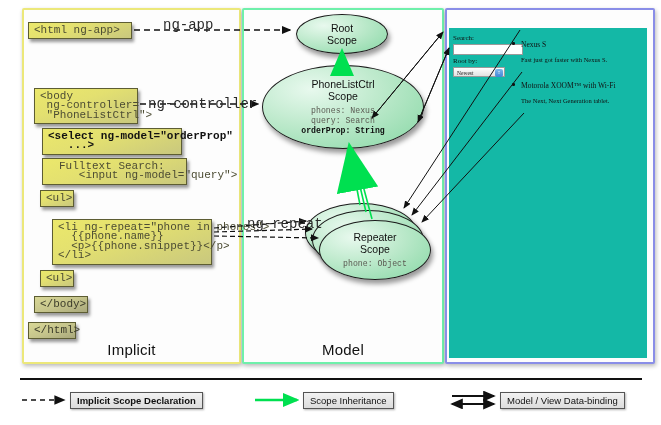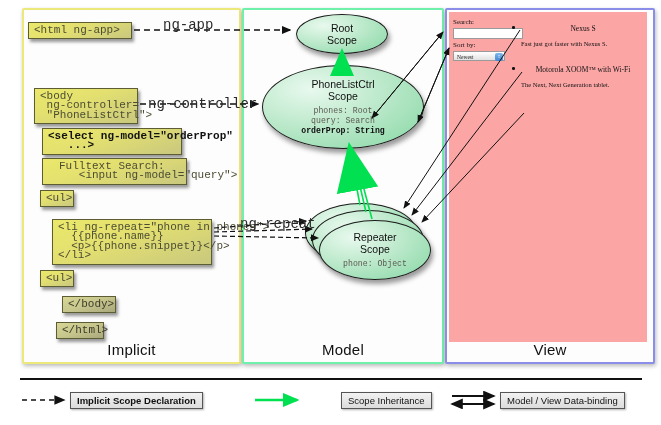--- a/index.html
+++ b/index.html
@@ -19,21 +19,21 @@
   
   .codebox{position:absolute;
            background:linear-gradient(160deg,#ebe86b 0%,#e3e070 40%,#c9c87e 100%);
            border:1px solid #5d5d33;
            box-shadow:2px 3px 3px rgba(0,0,0,.40);
            font-family:"Liberation Mono","DejaVu Sans Mono",monospace;
            font-size:11px;line-height:9.4px;color:#4c4c33;
            padding:3px 5px;white-space:pre;box-sizing:border-box;}
   .codebox.bold{font-weight:bold;color:#111;}
   .codebox.grey{background:linear-gradient(160deg,#d8d796 0%,#c6c58c 50%,#a9a87c 100%);
-                color:#3b3b2a;margin-left:28px;}
+                color:#3b3b2a;}
 
   #cb-html     {left:28px;  top:22px;  width:104px;}
   #cb-body     {left:34px;  top:88px;  width:104px;}
   #cb-select   {left:42px;  top:128px; width:140px;}
   #cb-search   {left:42px;  top:158px; width:145px;padding-left:16px;}
   #cb-ul1      {left:40px;  top:190px; width:34px;}
   #cb-li       {left:52px;  top:219px; width:160px;}
   #cb-ul2      {left:40px;  top:270px; width:34px;}
   #cb-bodyend  {left:34px;  top:296px; width:54px;}
   #cb-htmlend  {left:28px;  top:322px; width:48px;}
@@ -49,58 +49,58 @@
            font-size:8.2px;line-height:10px;color:#5a5a52;margin-top:4px;}
   .e-props .hl{font-weight:bold;color:#0e0e0e;}
 
   #ell-root   {left:296px;top:14px;width:92px;height:40px;}
   #ell-ctrl   {left:262px;top:65px;width:162px;height:84px;}
   #ell-rep3   {left:305px;top:203px;width:112px;height:60px;z-index:3;}
   #ell-rep2   {left:312px;top:210px;width:112px;height:60px;z-index:4;}
   #ell-rep1   {left:319px;top:220px;width:112px;height:60px;z-index:5;}
 
   
-  #view-inner{position:absolute;left:449px;top:12px;width:198px;height:330px;
-              background:#fca5a5;overflow:hidden;}
+  #view-inner{position:absolute;left:449px;top:28px;width:198px;height:330px;
+              background:#14b8a6;overflow:hidden;}
   .v-label{position:absolute;font-family:"Liberation Serif",serif;font-size:7px;color:#111;}
   #v-search-label{left:4px;top:6px;}
   #v-search-input{position:absolute;left:4px;top:16px;width:68px;height:9px;
                   border:1px solid #9a9a9a;background:#fff;}
   #v-sort-label{left:4px;top:29px;}
   #v-sort-select{position:absolute;left:4px;top:39px;width:52px;height:10px;
                  border:1px solid #9a9a9a;background:linear-gradient(#fff,#e2e2e2);
                  font-family:"Liberation Serif",serif;font-size:5.5px;color:#222;
                  padding-left:3px;line-height:10px;box-sizing:border-box;}
   .sel-arrow{position:absolute;right:1px;top:1px;width:8px;height:8px;
              background:linear-gradient(#7fb8ea,#3f86d6);border-radius:2px;
              color:#fff;font-size:5px;line-height:8px;text-align:center;}
   .phone-item{position:absolute;left:72px;width:124px;}
-  .ph-name{font-family:"Liberation Serif",serif;font-size:7.5px;color:#111;text-align:center;}
+  .ph-name{font-family:"Liberation Serif",serif;font-size:7.5px;color:#111;}
   .ph-bullet{position:absolute;left:-9px;top:2px;width:2.5px;height:2.5px;
              background:#111;border-radius:50%;}
   .ph-snip{font-family:"Liberation Serif",serif;font-size:6.5px;color:#111;margin-top:7px;}
   #phone-0{top:12px;} #phone-1{top:53px;} #phone-2{top:94px;}
 
   
   #arrows{position:absolute;left:0;top:0;width:661px;height:425px;pointer-events:none;z-index:6;}
 
   .arrow-label{position:absolute;font-family:"Liberation Mono","DejaVu Sans Mono",monospace;
                font-size:14px;color:#2a2a2a;z-index:7;}
   #lbl-ngapp{left:163px;top:17px;}
   #lbl-ngctrl{left:148px;top:96px;}
-  #lbl-ngrepeat{left:240px;top:216px;text-align:center;}
+  #lbl-ngrepeat{left:247px;top:216px;text-align:center;}
 
   
   #legend-rule{position:absolute;left:20px;top:378px;width:622px;height:0;
                border-top:2px solid #111;}
   .lg-box{position:absolute;background:linear-gradient(#f2f2f2,#dcdcdc);
           border:1px solid #555;box-shadow:1px 1px 2px rgba(0,0,0,.3);
           font-size:9.5px;color:#111;padding:2px 6px;white-space:nowrap;}
   #lg-1{left:70px;top:392px;font-weight:bold;}
-  #lg-2{left:303px;top:392px;margin-left:38px;}
+  #lg-2{left:303px;top:392px;}
   #lg-3{left:500px;top:392px;}
   #legend-svg{position:absolute;left:0;top:0;width:661px;height:425px;pointer-events:none;}
 </style>
 </head>
 <body>
 
 <div id="root">
 
   <div class="panel" id="panel-template">
     <div class="panel-label">Implicit</div>
@@ -131,41 +131,41 @@
 
   <div class="ellipse" id="ell-root">
     <div class="e-title" style="white-space:pre-line">Root
 Scope</div>
   </div>
 
   <div class="ellipse" id="ell-ctrl">
     <div class="e-title" style="white-space:pre-line">PhoneListCtrl
 Scope</div>
     <div class="e-props">
-      <div>phones: Root</div>
+      <div>phones: Nexus</div>
       <div>query: Search</div>
       <div class="hl">orderProp: String</div>
     </div>
   </div>
 
   <div class="ellipse" id="ell-rep3"></div>
   <div class="ellipse" id="ell-rep2"></div>
   <div class="ellipse" id="ell-rep1">
     <div class="e-title" style="white-space:pre-line">Repeater
 Scope</div>
     <div class="e-props">
       <div>phone: Object</div>
     </div>
   </div>
 
   <div id="view-inner">
     <div class="v-label" id="v-search-label">Search:</div>
     <div id="v-search-input"></div>
 
-    <div class="v-label" id="v-sort-label">Sort by:</div>
+    <div class="v-label" id="v-sort-label">Root by:</div>
     <div id="v-sort-select">
       <span>Newest</span>
       <span class="sel-arrow">↕</span>
     </div>
 
     <div class="phone-item" id="phone-0">
       <div class="ph-name">
         <span class="ph-bullet"></span>
         <span>Nexus S</span>
       </div>

